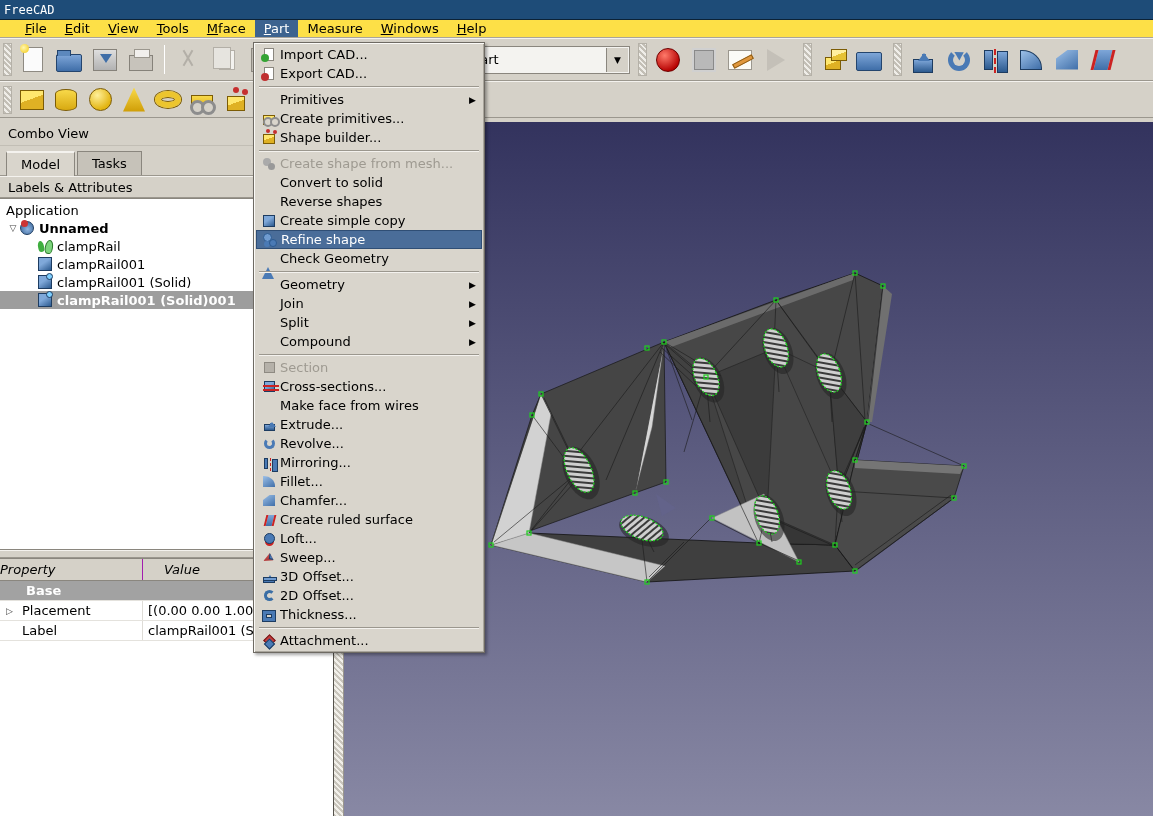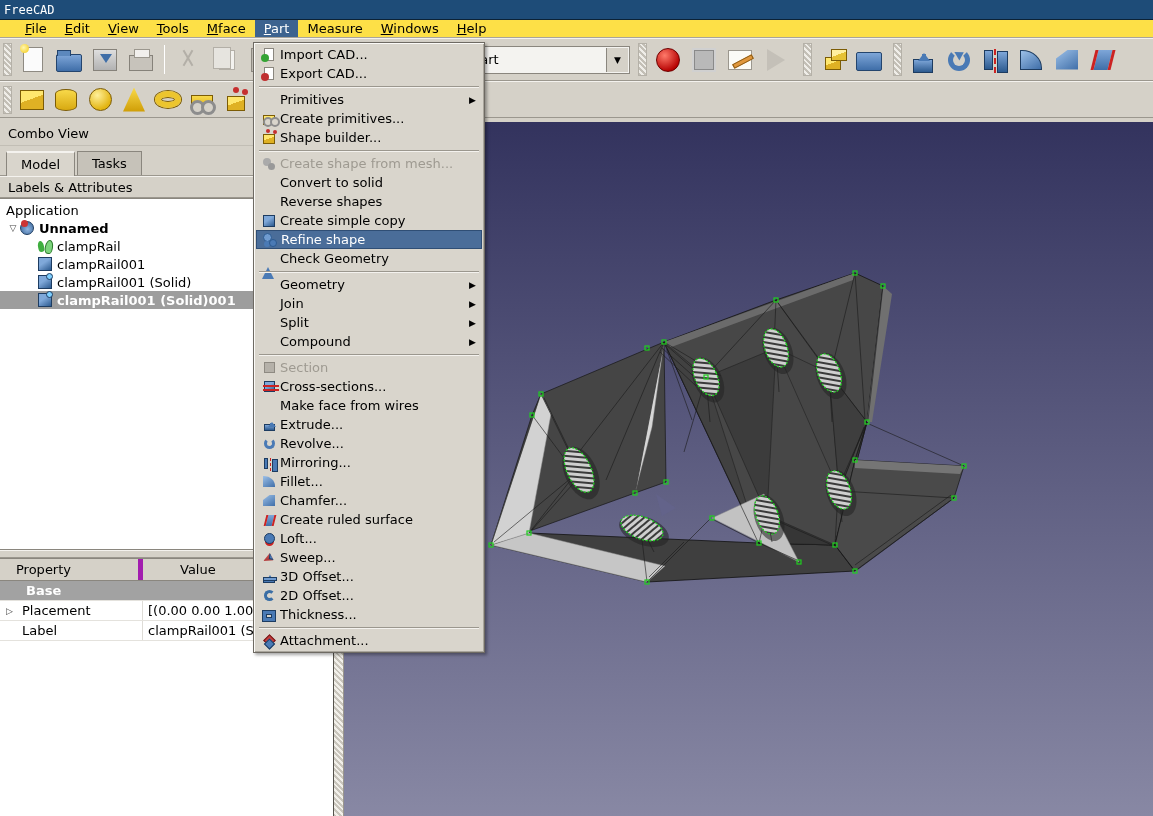--- a/index.html
+++ b/index.html
@@ -101,21 +101,21 @@
   .doc-icon::after { content:""; position:absolute; left:0px; top:-2px; width:7px; height:7px; border-radius:50%; background:#c33; }
   .mesh-icon::before { content:""; position:absolute; left:0; top:2px; width:6px; height:11px; background:#3fae3f; border-radius:50% 50% 40% 40%; transform:rotate(-12deg); }
   .mesh-icon::after { content:""; position:absolute; left:7px; top:1px; width:6px; height:12px; background:#7cd47c; border-radius:50% 50% 40% 40%; transform:rotate(10deg); border:1px solid #2c7a2c; }
   .cube-icon { background:linear-gradient(145deg,#7fa8d9 40%,#2c5a8f); border:1px solid #1d3c61; }
   .cube-icon.mod::after { content:""; position:absolute; right:-2px; top:-3px; width:5px; height:5px; background:#7fd0ff; border:1px solid #1d3c61; border-radius:50%; }
 
   .vsplit { height:8px; background:#d5d1c8; border-top:1px solid #f4f2ee; border-bottom:1px solid #9b978e; }
 
   .proptable { background:#fff; flex:1; display:flex; flex-direction:column; border-top:1px solid #8a867e; }
   .phead { height:22px; display:flex; background:#d5d1c8; border-bottom:1px solid #8a867e; }
-  .phead .pc { display:flex; align-items:center; padding-left:16px; border-right:5px solid #a21caf; }
+  .phead .pc { display:flex; align-items:center; padding-left:0; border-right:1px solid #a21caf;font-style:italic; }
   .pc1 { width:143px; flex:none; }
   .pc2 { flex:1;margin-left:21px; }
   .prow { height:20px; display:flex; align-items:center; border-bottom:1px solid #e4e2dd; }
   .prow.group { background:#a2a2a2; color:#fff; font-weight:bold; }
   .prow.group .gname { padding-left:26px; }
   .pname { width:143px; flex:none; display:flex; align-items:center; padding-left:22px; border-right:1px solid #dedcd7; height:100%; position:relative; white-space:nowrap; overflow:hidden; }
   .pname .pexp { position:absolute; left:6px; font-size:9px; color:#444; }
   .pval { flex:1; padding-left:5px; white-space:nowrap; overflow:hidden; height:100%; display:flex; align-items:center; }
   .propfill { flex:1; background:#fff; }
 

